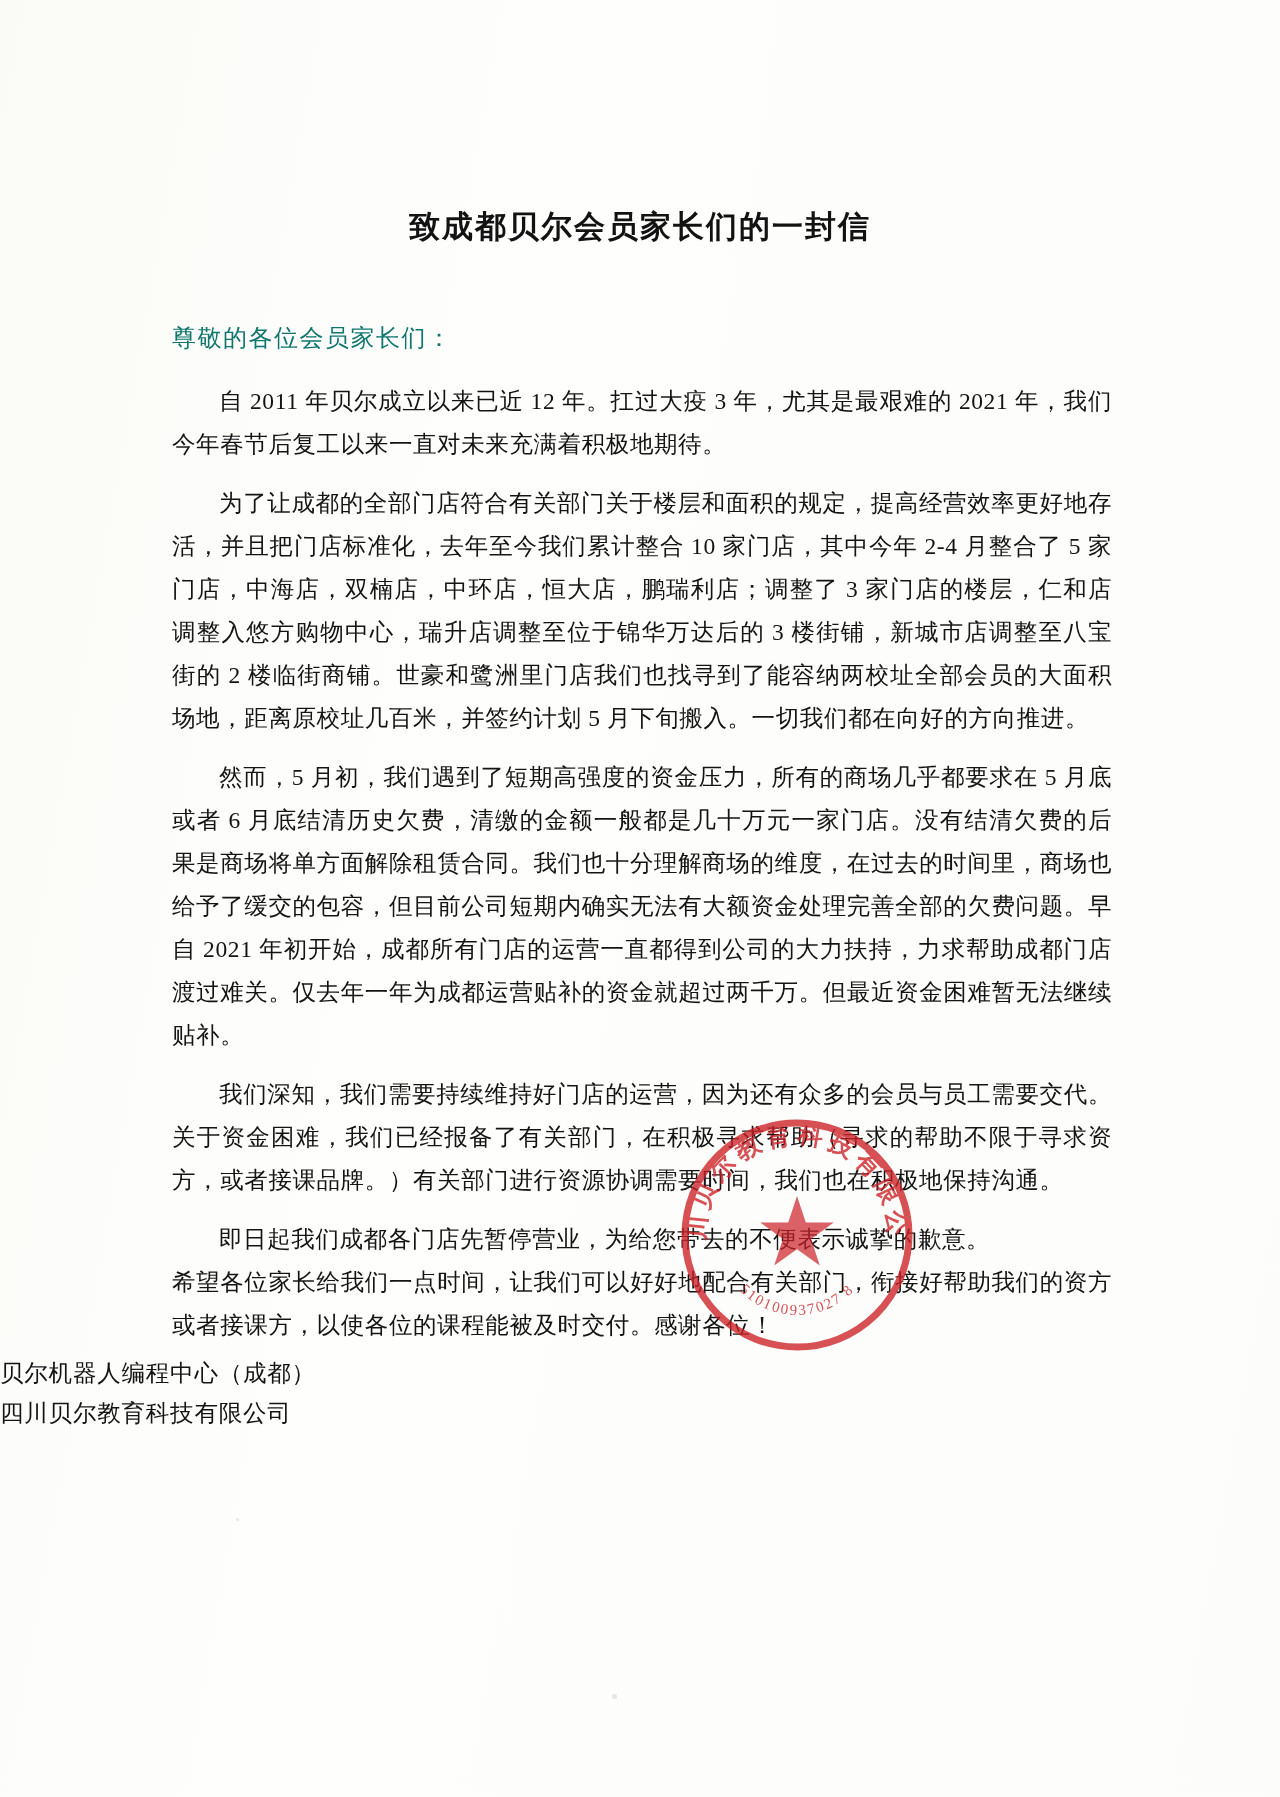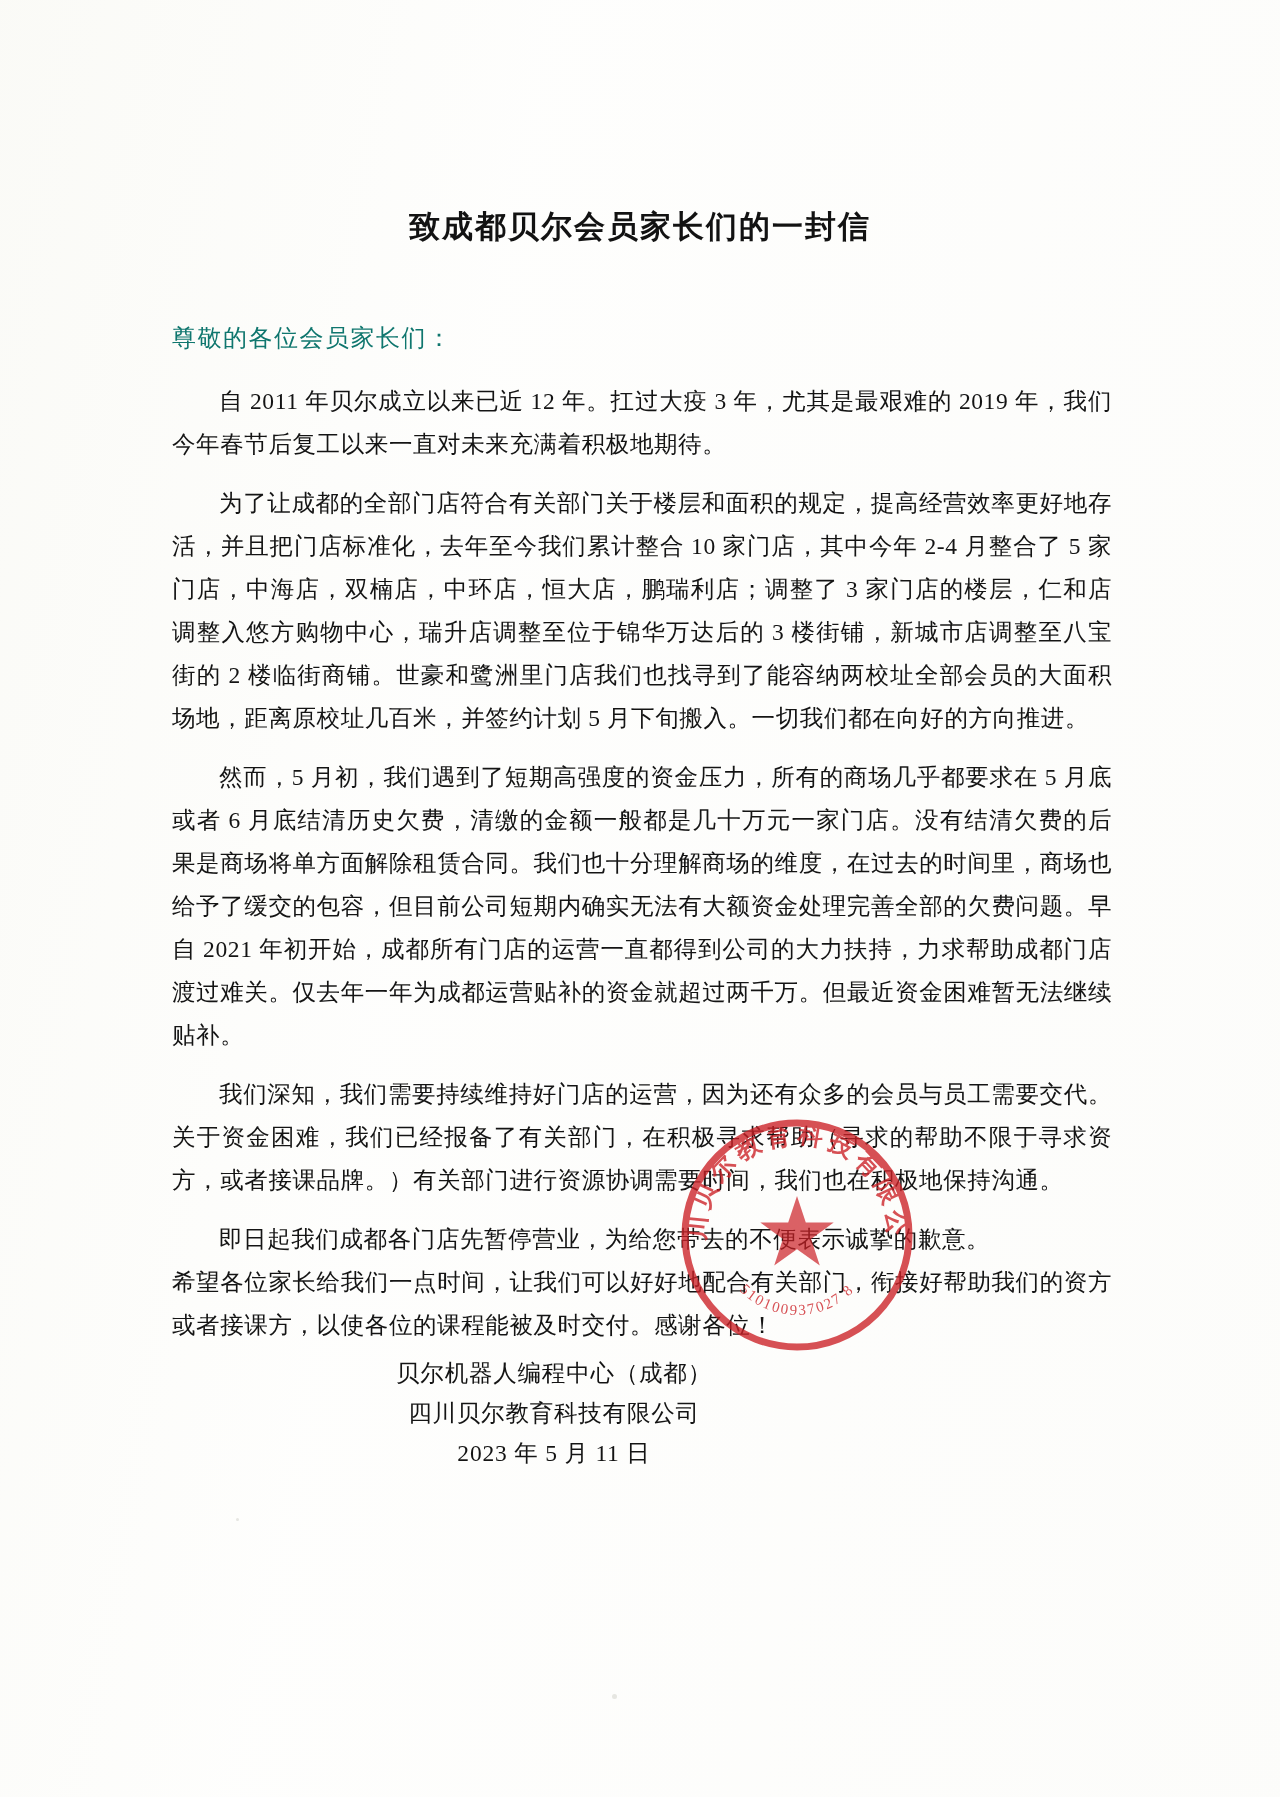--- a/index.html
+++ b/index.html
@@ -63,21 +63,21 @@
     letter-spacing: 0.6px;
     color: #141414;
   }
   .body-block p {
     margin: 0 0 16px 0;
     text-indent: 2em;
   }
   .signature {
     margin-top: 6px;
     margin-right: 172px;
-    text-align: center;
+    text-align: left;
     font-size: 23.5px;
     line-height: 40px;
     letter-spacing: 0.8px;
     color: #141414;
     position: relative;
     z-index: 3;
   }
   .signature div {
     white-space: nowrap;
   }
@@ -109,32 +109,31 @@
 <div class="page">
   <div class="paper-tint"></div>
 
   <div class="doc">
 
     <div class="doc-title">致成都贝尔会员家长们的一封信</div>
 
     <div class="salutation">尊敬的各位会员家长们：</div>
 
     <div class="body-block">
-      <p>自 2011 年贝尔成立以来已近 12 年。扛过大疫 3 年，尤其是最艰难的 2019 年，我们今年春节后复工以来一直对未来充满着积极地期待。</p>
+      <p>自 2011 年贝尔成立以来已近 12 年。扛过大疫 3 年，尤其是最艰难的 2021 年，我们今年春节后复工以来一直对未来充满着积极地期待。</p>
       <p>为了让成都的全部门店符合有关部门关于楼层和面积的规定，提高经营效率更好地存活，并且把门店标准化，去年至今我们累计整合 10 家门店，其中今年 2-4 月整合了 5 家门店，中海店，双楠店，中环店，恒大店，鹏瑞利店；调整了 3 家门店的楼层，仁和店调整入悠方购物中心，瑞升店调整至位于锦华万达后的 3 楼街铺，新城市店调整至八宝街的 2 楼临街商铺。世豪和鹭洲里门店我们也找寻到了能容纳两校址全部会员的大面积场地，距离原校址几百米，并签约计划 5 月下旬搬入。一切我们都在向好的方向推进。</p>
       <p>然而，5 月初，我们遇到了短期高强度的资金压力，所有的商场几乎都要求在 5 月底或者 6 月底结清历史欠费，清缴的金额一般都是几十万元一家门店。没有结清欠费的后果是商场将单方面解除租赁合同。我们也十分理解商场的维度，在过去的时间里，商场也给予了缓交的包容，但目前公司短期内确实无法有大额资金处理完善全部的欠费问题。早自 2021 年初开始，成都所有门店的运营一直都得到公司的大力扶持，力求帮助成都门店渡过难关。仅去年一年为成都运营贴补的资金就超过两千万。但最近资金困难暂无法继续贴补。</p>
       <p>我们深知，我们需要持续维持好门店的运营，因为还有众多的会员与员工需要交代。关于资金困难，我们已经报备了有关部门，在积极寻求帮助（寻求的帮助不限于寻求资方，或者接课品牌。）有关部门进行资源协调需要时间，我们也在积极地保持沟通。</p>
       <p style="margin-bottom:0">即日起我们成都各门店先暂停营业，为给您带去的不便表示诚挚的歉意。</p>
       <p style="text-indent:0;margin-bottom:0">希望各位家长给我们一点时间，让我们可以好好地配合有关部门，衔接好帮助我们的资方或者接课方，以使各位的课程能被及时交付。感谢各位！</p>
     </div>
 
     <div class="signature">
       <div>贝尔机器人编程中心（成都）</div>
       <div>四川贝尔教育科技有限公司</div>
-      <div>2023 年 5 月 11 日</div>
     </div>
 
   </div>
 
   <div class="seal">
     <svg width="250" height="250" viewBox="0 0 250 250" xmlns="http://www.w3.org/2000/svg">
       <defs>
         <path id="arcTop" d="M 33 125 A 92 92 0 0 1 217 125" fill="none"></path>
         <path id="arcBottom" d="M 45 125 A 80 80 0 0 0 205 125" fill="none"></path>
       </defs>

